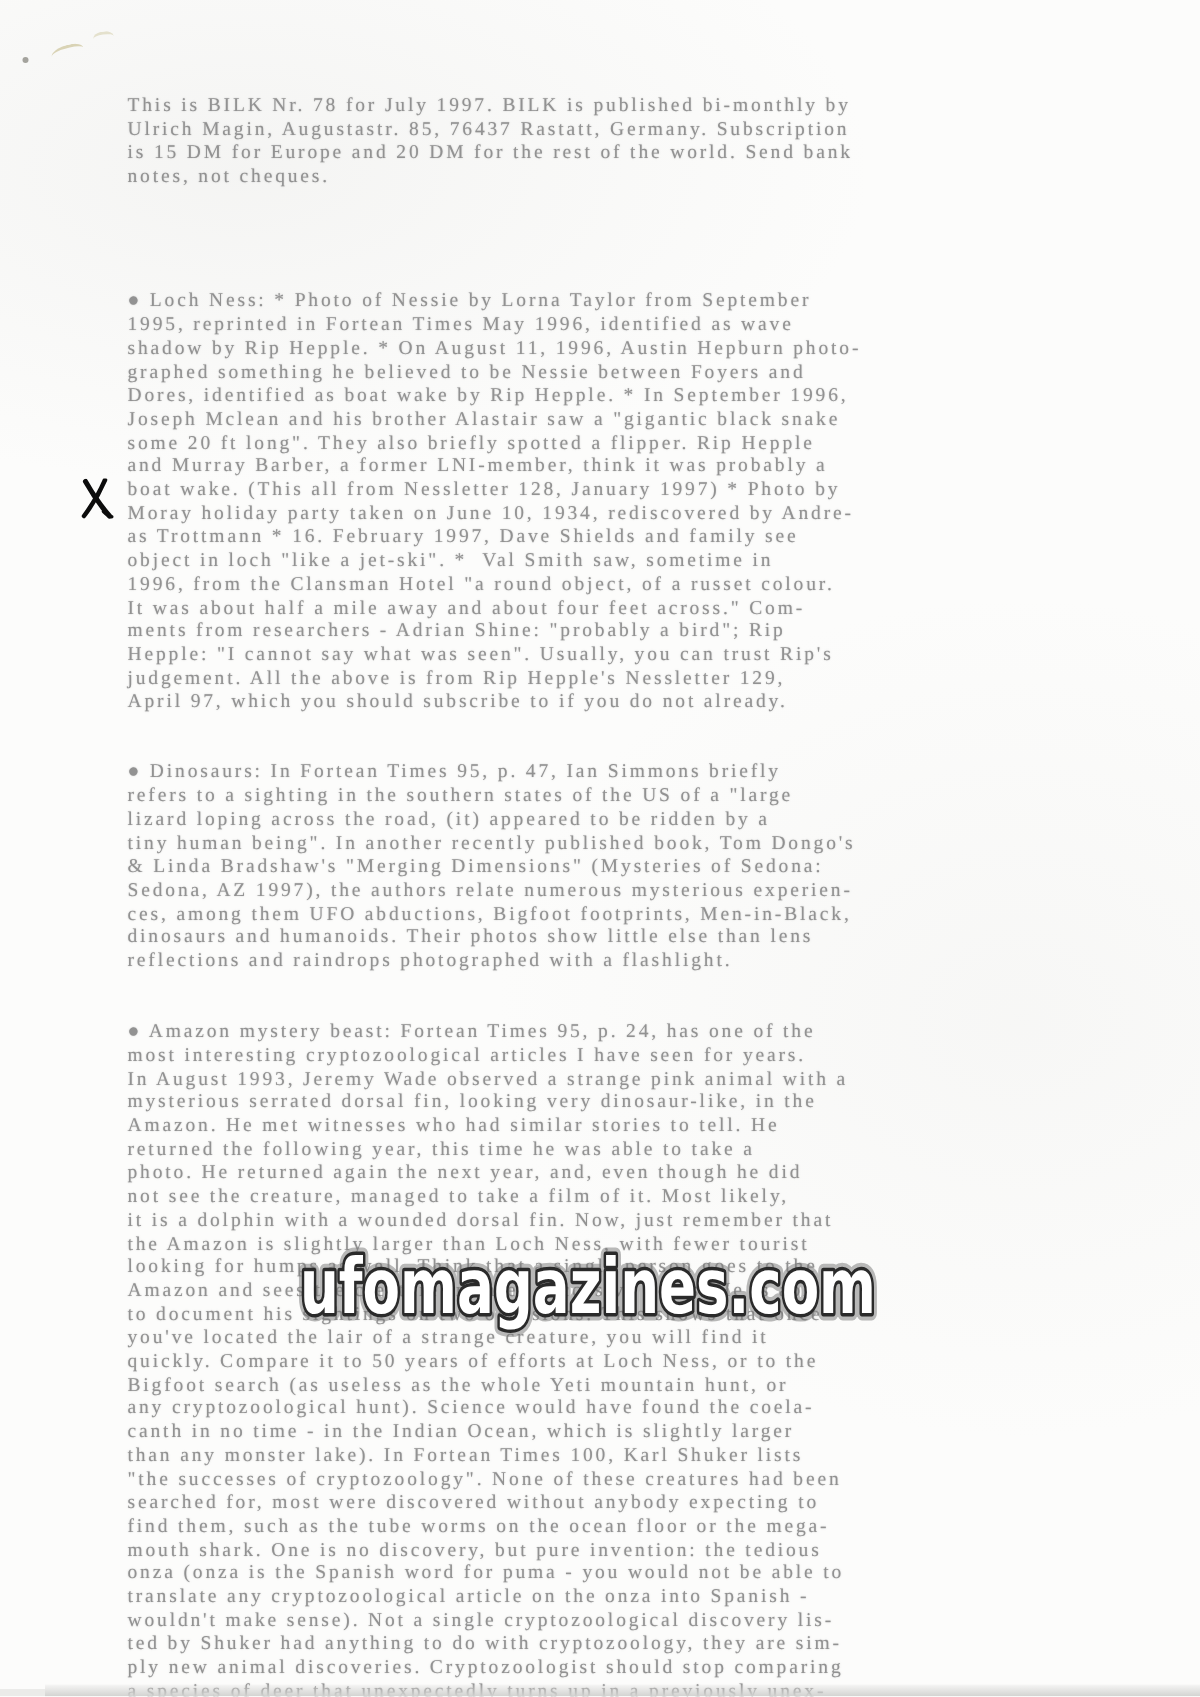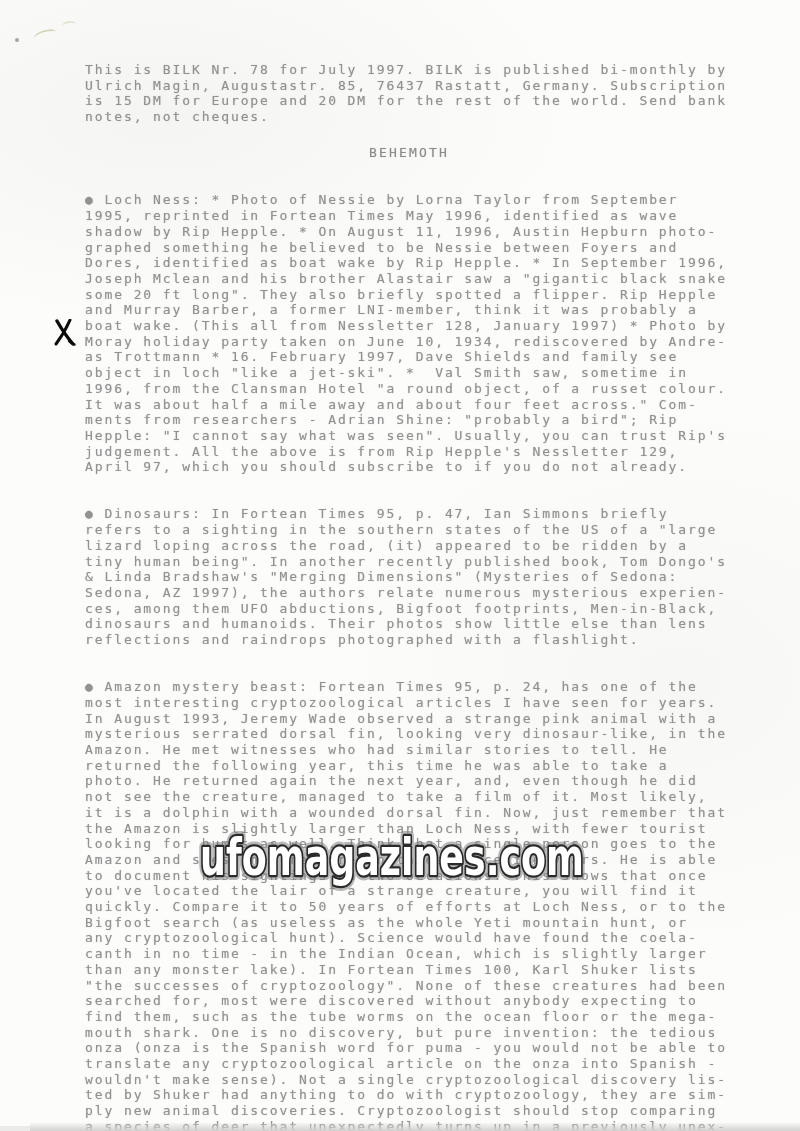--- a/index.html
+++ b/index.html
@@ -21,20 +21,21 @@
   .typed {
     position: absolute;
     left: 85px;
     width: 648px;
     color: #929292;
     font-size: 13px;
     line-height: 15.7px;
     letter-spacing: 1.9px;
     white-space: pre;
     text-shadow: 0 0 1px rgba(140,140,140,0.55);
+    font-family: Liberation Serif, serif;
   }
   .header-block { top: 62px; }
   .section-heading {
     top: 145px;
     text-align: center;
     color: #8d8d8d;
     letter-spacing: 2.2px;
   }
   .items-block { top: 161px; }
   .item-lines { white-space: pre; }
@@ -109,21 +110,20 @@
 
   <div class="speck-dot"></div>
   <div class="speck-stroke-1"></div>
   <div class="speck-stroke-2"></div>
 
   <div class="typed header-block">This is BILK Nr. 78 for July 1997. BILK is published bi-monthly by
 Ulrich Magin, Augustastr. 85, 76437 Rastatt, Germany. Subscription
 is 15 DM for Europe and 20 DM for the rest of the world. Send bank
 notes, not cheques.</div>
 
-  <div class="typed section-heading">BEHEMOTH</div>
 
   <div class="typed items-block">
     <div class="item-lines">● Loch Ness: * Photo of Nessie by Lorna Taylor from September
 1995, reprinted in Fortean Times May 1996, identified as wave
 shadow by Rip Hepple. * On August 11, 1996, Austin Hepburn photo-
 graphed something he believed to be Nessie between Foyers and
 Dores, identified as boat wake by Rip Hepple. * In September 1996,
 Joseph Mclean and his brother Alastair saw a "gigantic black snake
 some 20 ft long". They also briefly spotted a flipper. Rip Hepple
 and Murray Barber, a former LNI-member, think it was probably a

